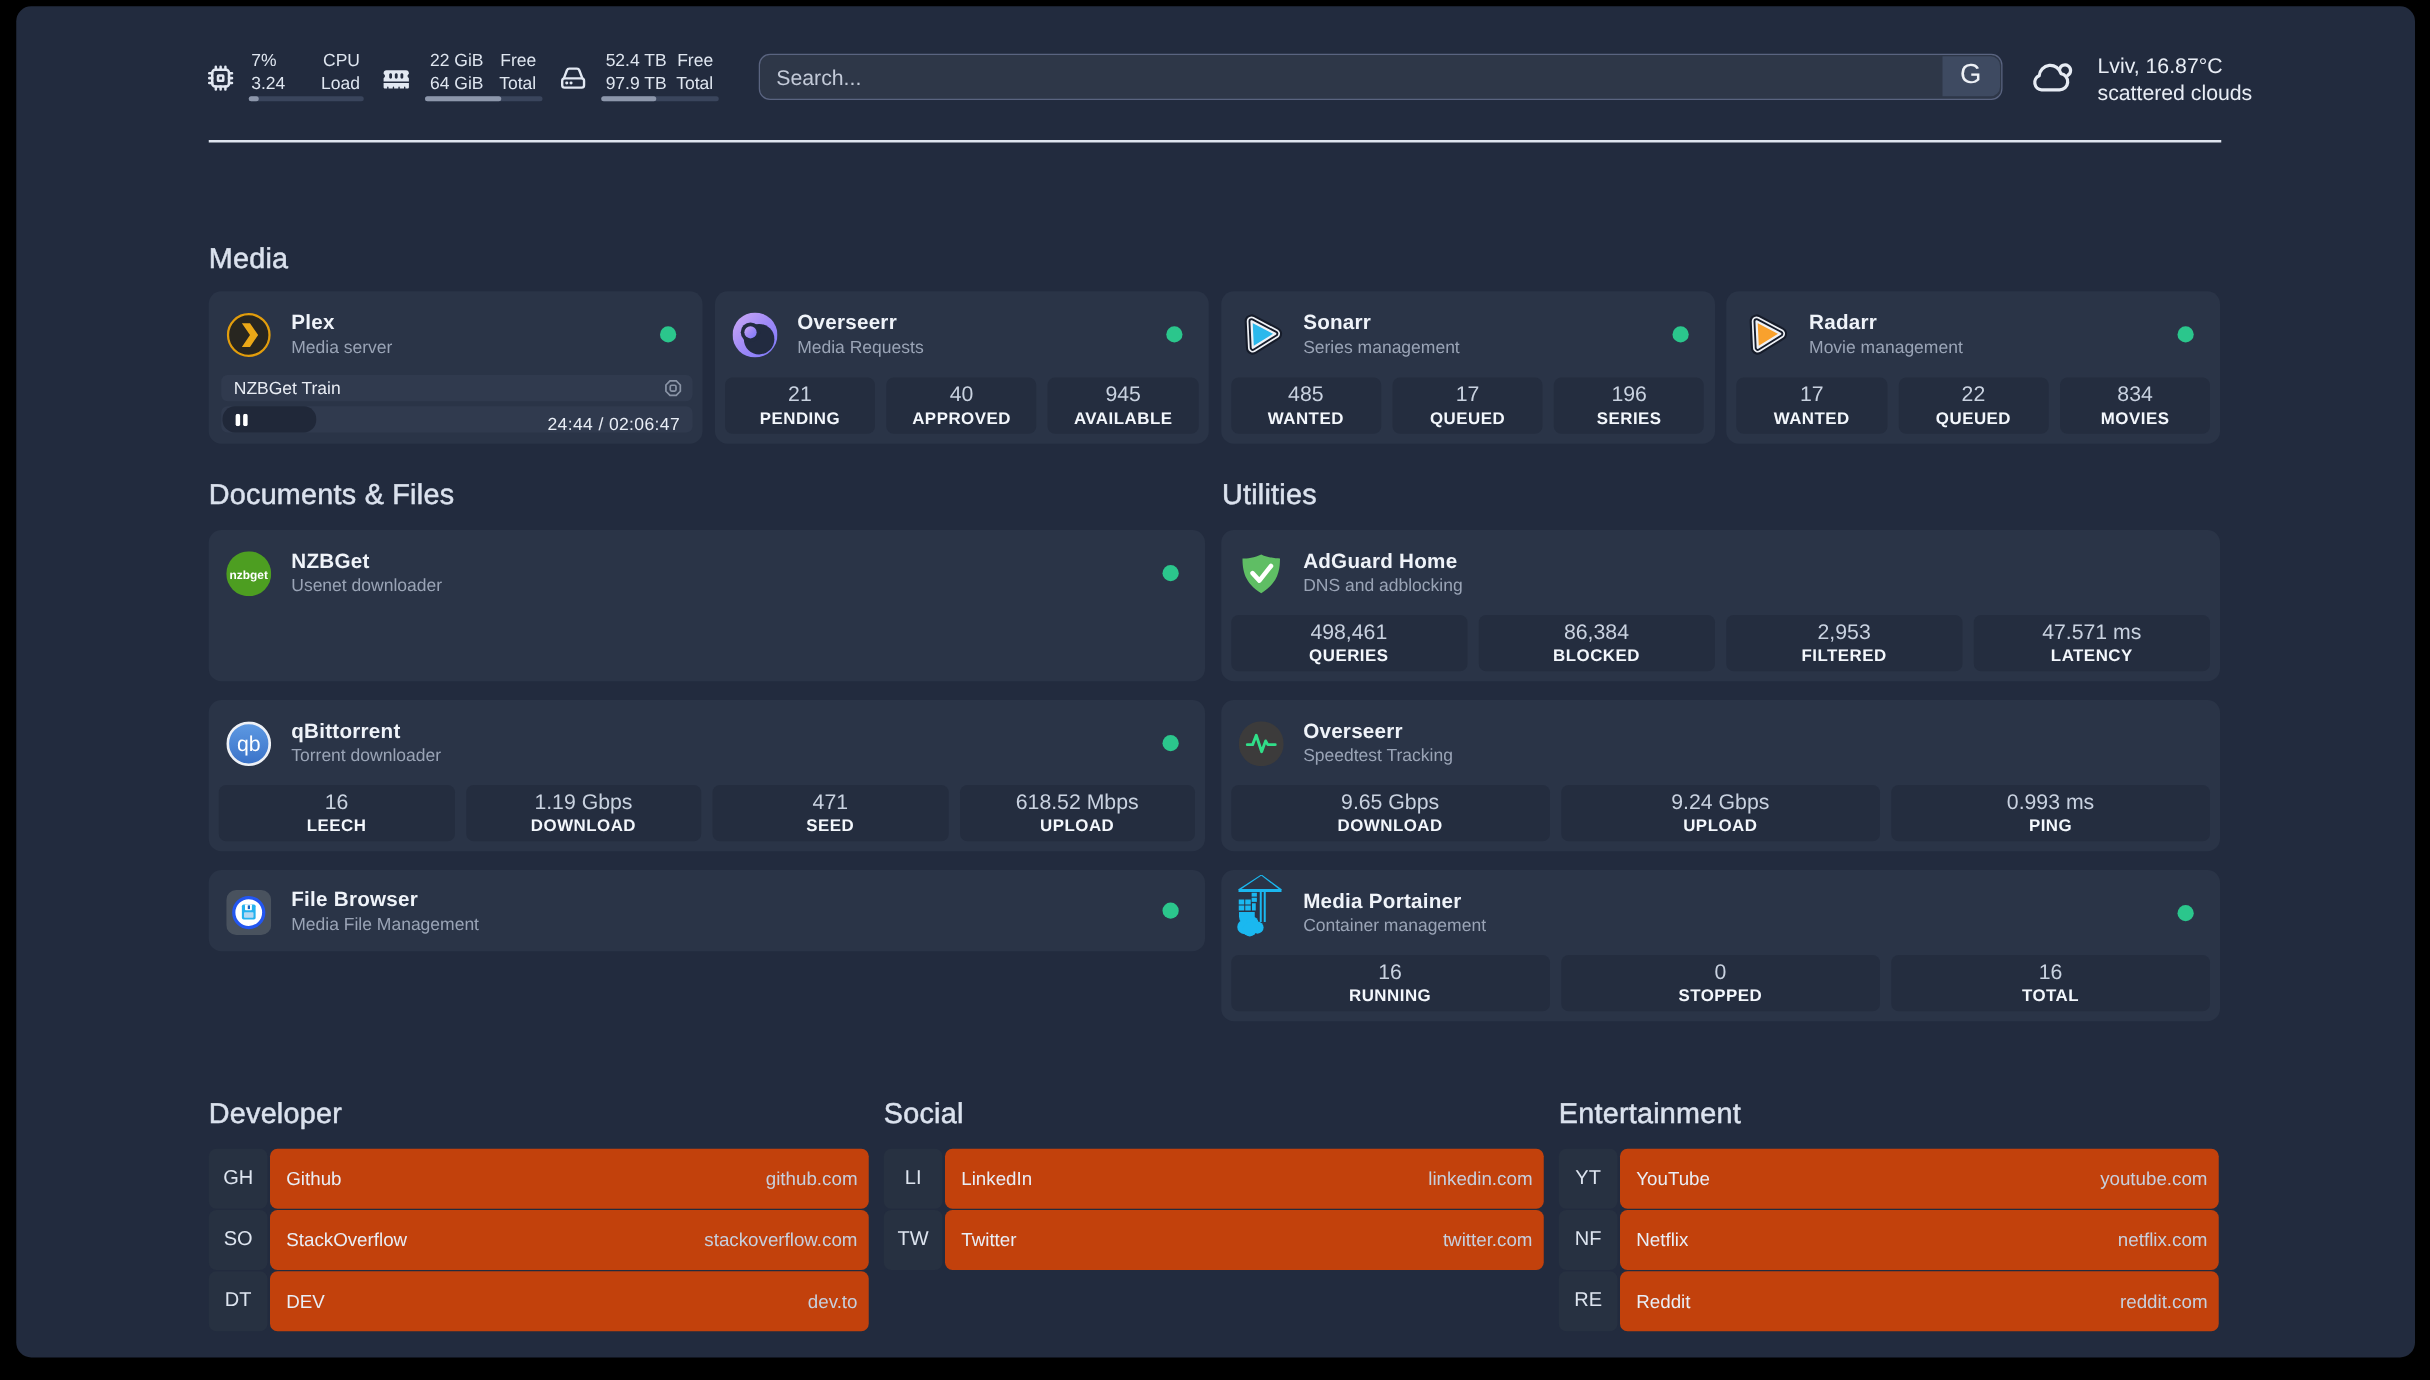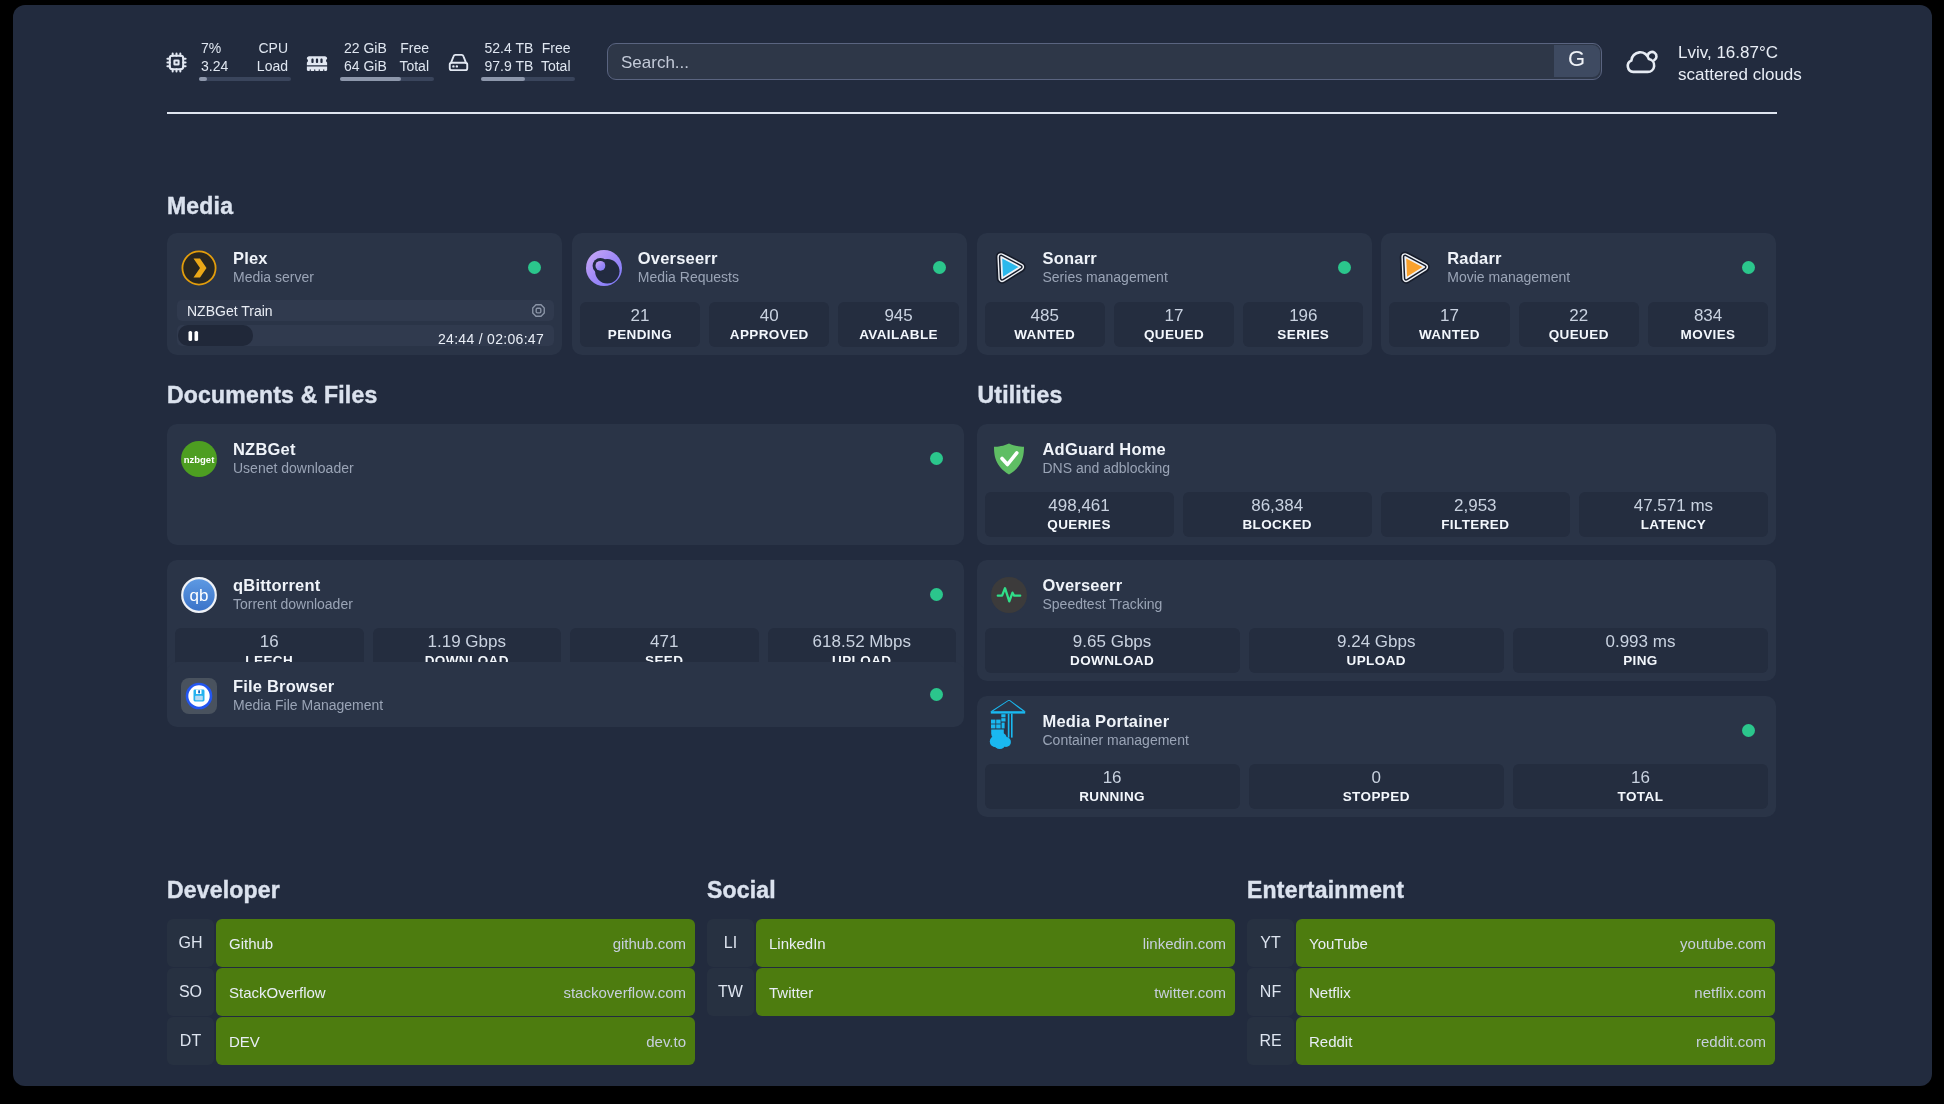--- a/index.html
+++ b/index.html
@@ -1,41 +1,41 @@
 <!DOCTYPE html>
 <html><head>
 <meta charset="utf-8">
 <style>
 * { margin:0; padding:0; box-sizing:border-box; }
 html,body { width:1944px; height:1104px; background:#000; overflow:hidden;
   font-family:"Liberation Sans", sans-serif; }
 .panel { position:absolute; left:13px; top:5px; width:1919px; height:1081px;
   background:#222b3e; border-radius:12px; overflow:hidden; }
 .abs { position:absolute; }
-.h1 { position:absolute; font-size:23px; color:#dbe2ee; font-weight:700; letter-spacing:0.2px; -webkit-text-stroke:0.4px #dbe2ee; }
+.h1 { position:absolute; font-size:23px; color:#dbe2ee; font-weight:400; letter-spacing:0.2px; -webkit-text-stroke:0.4px #dbe2ee; }
 .card { position:absolute; background:#2a3447; border-radius:10px; }
 .hdr { display:flex; align-items:center; padding:15px 0 0 14px; }
 .hdr .tt { margin-left:16px; }
 .t1 { font-size:16.5px; line-height:20px; color:#eff3f9; font-weight:700; letter-spacing:0.2px; }
 .t2 { font-size:14px; line-height:19px; color:#9aa4b6; font-weight:400; }
 .dot { position:absolute; width:13px; height:13px; border-radius:50%; background:#2bc68c; right:21px; top:28px; }
 .stats { position:absolute; left:8px; right:8px; bottom:8px; height:45px; display:flex; gap:9px; }
 .sb { flex:1; background:#242d3f; border-radius:6px; text-align:center; padding-top:4px; }
 .sv { font-size:17px; line-height:20px; color:#c9d2e0; }
 .sl { font-size:13.5px; line-height:17px; color:#f3f7fc; font-weight:700; letter-spacing:0.4px; }
 
 .rt { position:absolute; width:105px; font-size:14px; color:#dfe6f0; font-weight:400; }
 .rrow { display:flex; justify-content:space-between; line-height:18px; }
 .rbar { position:absolute; height:4px; border-radius:2px; background:#3a455c; }
 .rfill { height:4px; border-radius:2px; background:#8d97ab; }
 
 .bm { position:absolute; width:528px; height:48px; display:flex; }
 .bma { width:47px; margin-right:2px; background:#273141; border-radius:6px;
   color:#dde4ef; font-size:16px; font-weight:500; display:flex; align-items:center; justify-content:center; }
-.bmb { flex:1; background:#4d7c0f; border-radius:6px; display:flex; align-items:center;
+.bmb { flex:1; background:#c2410c; border-radius:6px; display:flex; align-items:center;
   justify-content:space-between; padding:0 9px 0 13px; }
 .bmn { font-size:15px; color:#e9eef6; }
 .bmu { font-size:15px; color:#c7cfdd; }
 
 .prow { position:absolute; left:10px; right:8px; height:21px; background:#303a4e; border-radius:5px; }
 </style>
 </head>
 <body>
 <div class="panel">
 
@@ -344,21 +344,21 @@
           <div class="sv">9.24 Gbps</div>
           <div class="sl">UPLOAD</div>
         </div>
     <div class="sb">
           <div class="sv">0.993 ms</div>
           <div class="sl">PING</div>
         </div>
   </div>
 </div>
 
-<div class="card" style="left:154px;top:657px;width:797px;height:65px">
+<div class="card" style="left:154px;top:691px;width:797px;height:65px">
   <div class="hdr" style="padding-top:14px;">
     <svg width="36" height="36" viewBox="0 0 36 36">
       <rect x="0" y="0" width="36" height="36" rx="8" fill="#49525e"></rect>
       <circle cx="18" cy="18" r="12" fill="#fff" stroke="#2356f0" stroke-width="2.6"></circle>
       <rect x="12.5" y="11.5" width="11" height="12" rx="1.4" fill="#25b2ef"></rect>
       <rect x="15" y="11.5" width="5.5" height="4.6" rx="0.6" fill="#fff"></rect>
       <rect x="17.2" y="12.3" width="1.8" height="3" fill="#1565c0"></rect>
       <rect x="14.2" y="17.8" width="7.6" height="4.4" rx="0.6" fill="#b6d9f2"></rect>
     </svg>
     <div class="tt">

